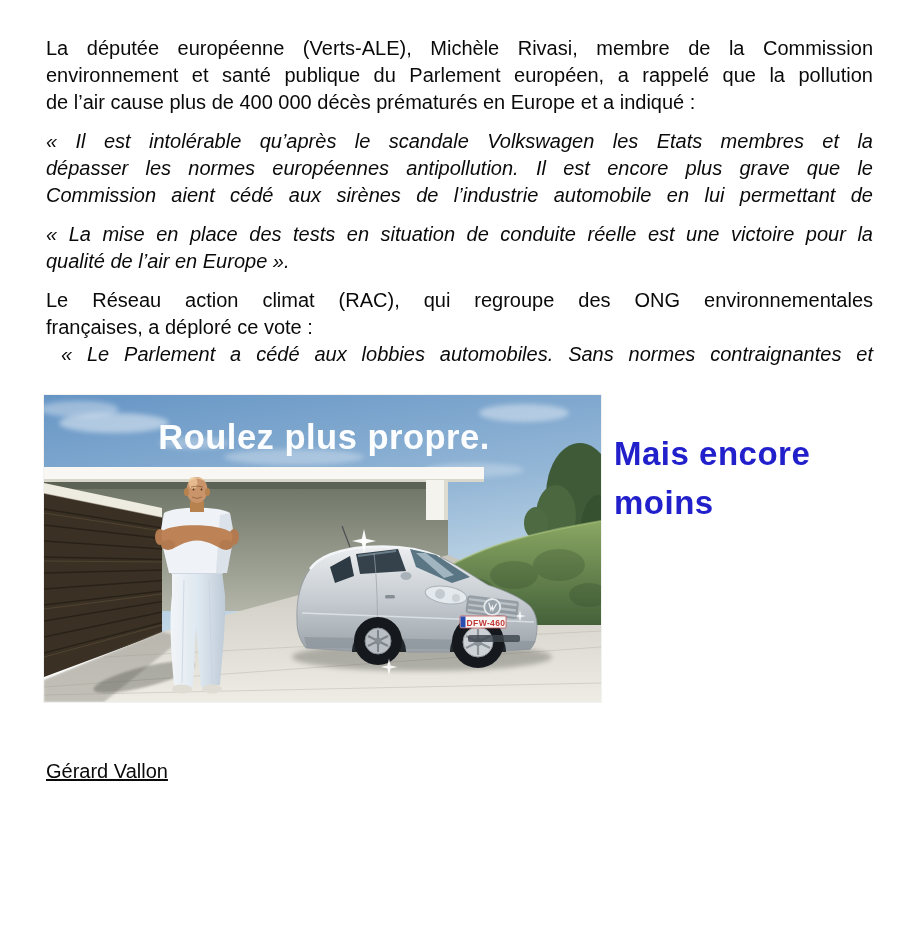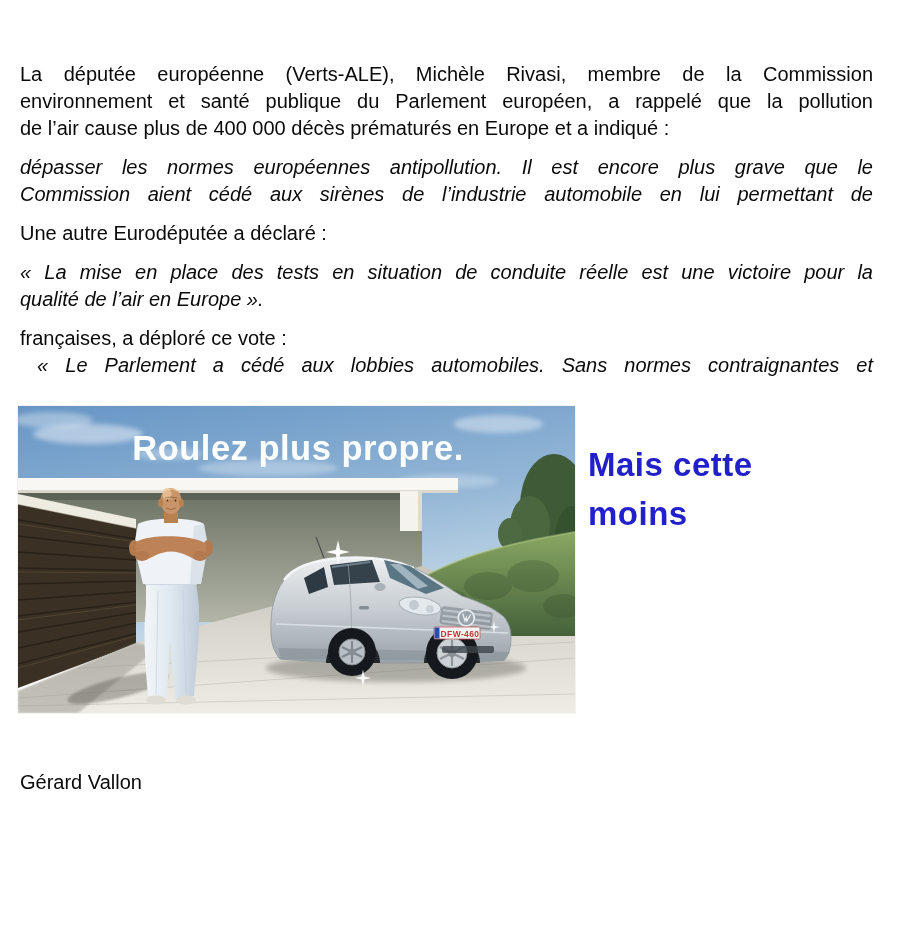--- a/index.html
+++ b/index.html
@@ -1,64 +1,63 @@
 <!DOCTYPE html>
 <html><head>
 <meta charset="utf-8">
 <style>
   html,body{margin:0;padding:0;}
   body{
     width:904px;height:944px;overflow:hidden;background:#ffffff;
     font-family:"Liberation Sans", sans-serif;color:#0a0a0a;
   }
-  .doc{padding:35px 31px 0 20px;margin-top:26px;}
+  .doc{padding:35px 31px 0 46px;}
   .para{margin:0 0 12px 0;}
   .line{
     font-size:20px;line-height:27px;
     text-align:justify;text-align-last:justify;
   }
   .line.end{text-align:left;text-align-last:left;}
   .line.pre{white-space:pre-wrap;}
   .it{font-style:italic;}
   .media-row{display:flex;margin-top:27px;margin-left:-2px;}
   .ad-figure{flex:none;width:557px;height:307px;margin:0;outline:1px solid rgba(0,0,0,0.05);}
   .ad-figure svg{display:block;}
   .blue-note{
     margin-left:13px;margin-top:34px;
     font-size:33px;line-height:49px;font-weight:bold;letter-spacing:0.5px;
     color:#2220cb;
   }
-  .signature{margin-top:56px;font-size:20px;line-height:27px;}
+  .signature{margin-top:56px;font-size:20px;line-height:27px;text-decoration:underline;}
 </style>
 </head>
 <body>
 
 <div class="doc">
 
   <div class="para">
     <div class="line">La députée européenne (Verts-ALE), Michèle Rivasi, membre de la Commission</div>
     <div class="line">environnement et santé publique du Parlement européen, a rappelé que la pollution</div>
     <div class="line end">de l’air cause plus de 400 000 décès prématurés en Europe et a indiqué :</div>
   </div>
 
   <div class="para it">
+    <div class="line">« Il est intolérable qu’après le scandale Volkswagen les Etats membres et la</div>
     <div class="line">dépasser les normes européennes antipollution. Il est encore plus grave que le</div>
     <div class="line">Commission aient cédé aux sirènes de l’industrie automobile en lui permettant de</div>
   </div>
 
-  <div class="para">
-    <div class="line end">Une autre Eurodéputée a déclaré :</div>
-  </div>
 
   <div class="para it">
     <div class="line">« La mise en place des tests en situation de conduite réelle est une victoire pour la</div>
     <div class="line end">qualité de l’air en Europe ».</div>
   </div>
 
   <div class="para">
+    <div class="line">Le Réseau action climat (RAC), qui regroupe des ONG environnementales</div>
     <div class="line end">françaises, a déploré ce vote :</div>
     <div class="line it pre"> « Le Parlement a cédé aux lobbies automobiles. Sans normes contraignantes et</div>
   </div>
 
   <div class="media-row">
 
     <figure class="ad-figure">
       <svg width="557" height="307" viewBox="0 0 557 307" xmlns="http://www.w3.org/2000/svg">
         <defs>
           <linearGradient id="skyG" x1="0" y1="0" x2="0.35" y2="1">
@@ -270,21 +269,21 @@
           <circle cx="320" cy="146" r="2.4" opacity="0.95"></circle>
           <path d="M0 -12 L2.2 -2.2 L12 0 L2.2 2.2 L0 12 L-2.2 2.2 L-12 0 L-2.2 -2.2 Z" transform="translate(345,272) scale(0.7)" opacity="0.9"></path>
           <path d="M0 -12 L2.2 -2.2 L12 0 L2.2 2.2 L0 12 L-2.2 2.2 L-12 0 L-2.2 -2.2 Z" transform="translate(476,221) scale(0.5)" opacity="0.85"></path>
         </g>
 
         <text x="280" y="54" text-anchor="middle" font-family="Liberation Sans, sans-serif" font-size="34.5" font-weight="bold" letter-spacing="0.5" fill="#fcfdfe">Roulez plus propre.</text>
       </svg>
     </figure>
 
     <div class="blue-note">
-      <div>Mais cette</div>
+      <div>Mais encore</div>
       <div>moins</div>
     </div>
 
   </div>
 
   <div class="signature">Gérard Vallon</div>
 
 </div>
 
 </body></html>

